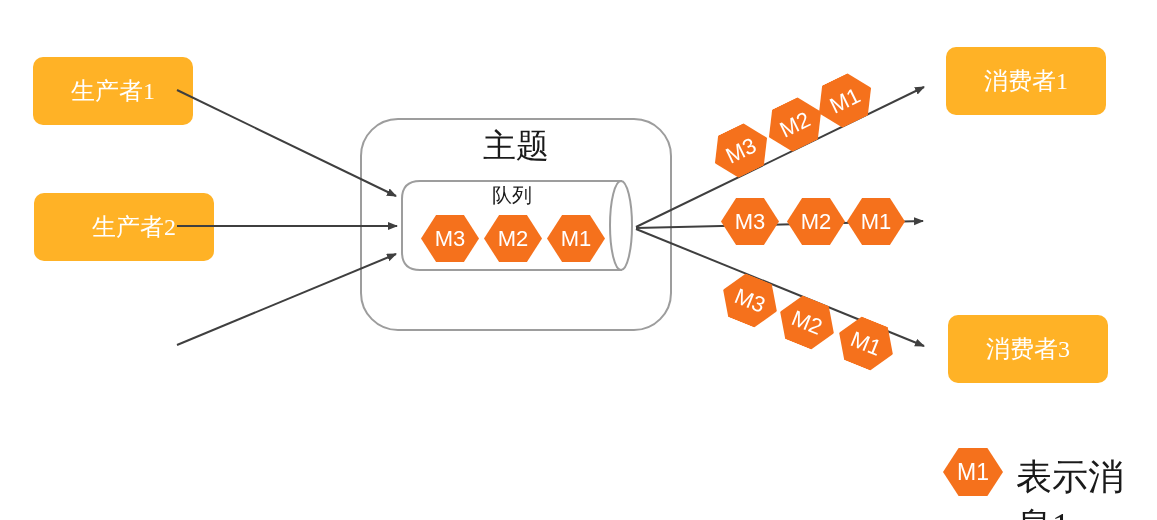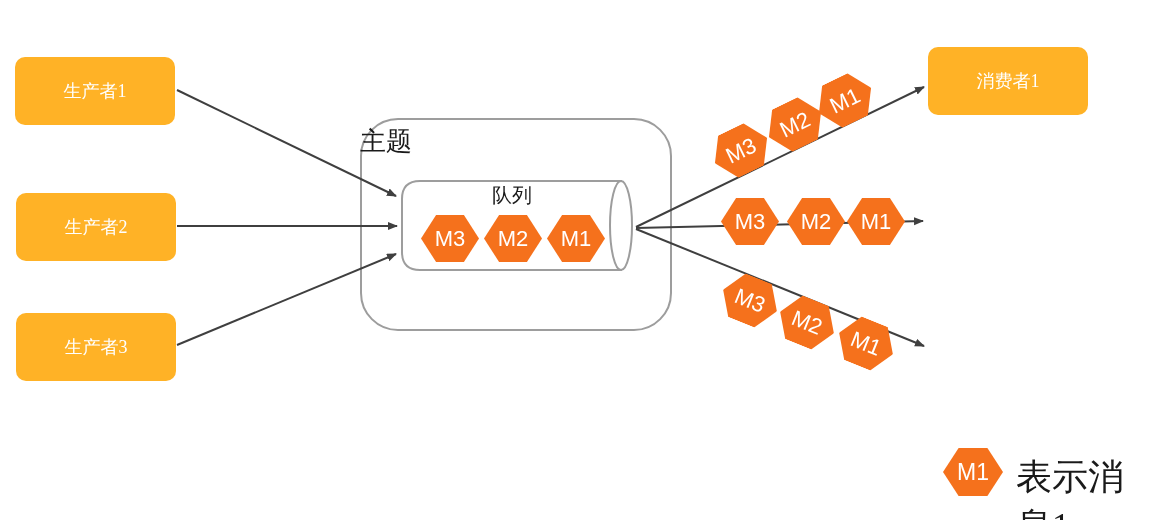--- a/index.html
+++ b/index.html
@@ -15,38 +15,40 @@
   .node {
     position: absolute;
     width: 160px;
     height: 68px;
     background: var(--node-fill, #FFB226);
     border-radius: 10px;
     color: var(--node-text, #ffffff);
     display: flex;
     align-items: center;
     justify-content: center;
-    font-size: 18px;
+    font-size: 24px;
     font-family: "Liberation Serif", serif;
+    margin-left: 18px;
   }
   
   .topic-box {
     position: absolute;
     left: 360px; top: 118px;
     width: 312px; height: 213px;
     border: 2px solid var(--outline, #9d9d9d);
     border-radius: 38px;
     box-sizing: border-box;
     background: transparent;
   }
   .topic-label {
     position: absolute;
     left: 360px; top: 124px;
     width: 312px;
-    font-size: 26px;
+    text-align: center;
+    font-size: 33px;
     color: var(--label, #1a1a1a);
     font-family: "Liberation Serif", serif;
   }
   .queue-label {
     position: absolute;
     left: 402px; top: 182px;
     width: 220px;
     text-align: center;
     font-size: 20px;
     color: var(--label, #1a1a1a);
@@ -83,24 +85,24 @@
     color: var(--label, #1a1a1a);
     font-family: "Liberation Serif", serif;
   }
 </style>
 </head>
 <body>
 
 <div id="canvas">
 
   <div class="node" style="left:15px; top:57px;">生产者1</div>
-  <div class="node" style="left:16px; top:193px;">生产者2</div>
-  <div class="node" style="left:16px; top:313px;">生产者3</div>
+  <div class="node" style="left:16px; top:193px;padding-left:20px;">生产者2</div>
 
   <div class="node" style="left:928px; top:47px;text-align:right;">消费者1</div>
+  <div class="node" style="left:930px; top:315px;">消费者3</div>
 
   <div class="topic-box"></div>
 
   <svg id="wires" width="1157" height="520" viewBox="0 0 1157 520">
     <defs>
       <marker id="arrowhead" markerWidth="11" markerHeight="9" refX="9" refY="4" orient="auto" markerUnits="userSpaceOnUse">
         <path d="M0,0 L10,4 L0,8 Z" fill="#3F3F3F"></path>
       </marker>
     </defs>
 

